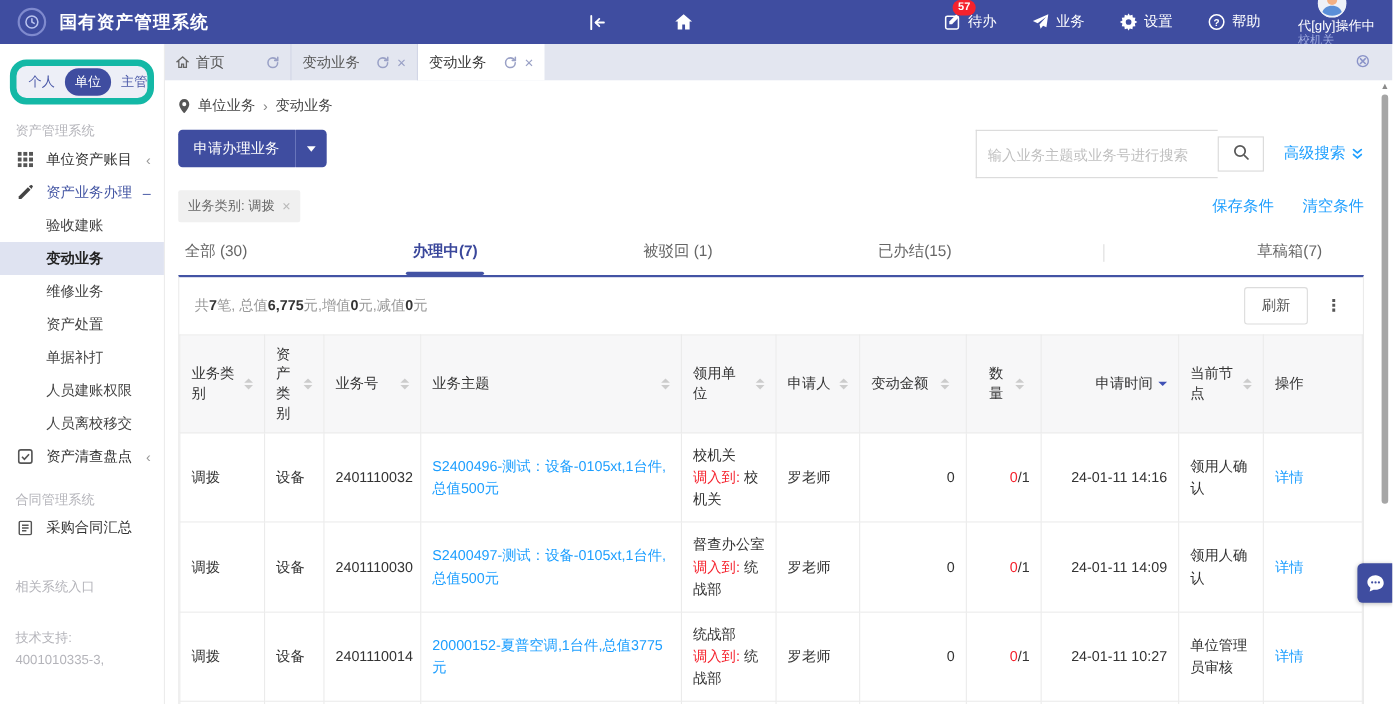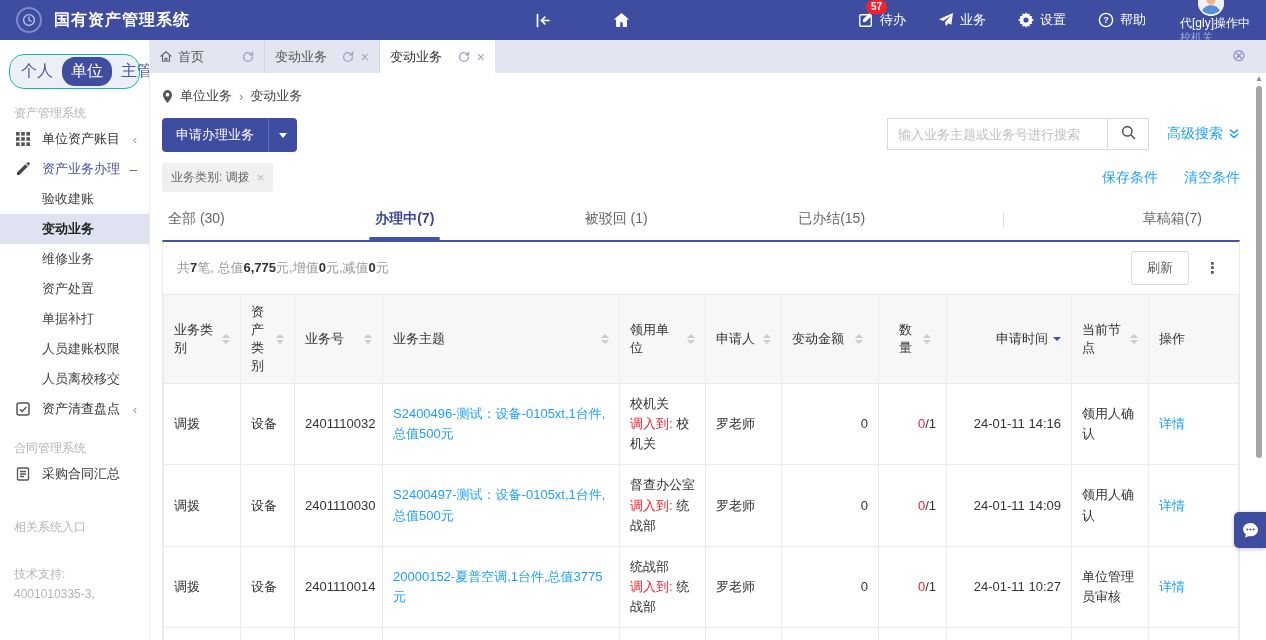--- a/index.html
+++ b/index.html
@@ -26,21 +26,21 @@
   .user-texts { line-height:1.25; }
   .user-name { font-size:12px; color:#fff; }
   .user-org { font-size:11px; color:#9ea9dd; }
   .tb-caret { width:0; height:0; border-left:4px solid transparent; border-right:4px solid transparent; border-top:5px solid #9ea9dd; margin-left:12px; }
 
   
   .layout { flex:1; display:flex; min-height:0; }
 
   
   .sidebar { width:150px; flex:0 0 150px; border-right:1px solid #ececec; padding-top:14px; overflow:hidden; background:#fff; }
-  .roles { margin:0 9px 6px; background:#edeff7; border:1px solid #14b8a6; border-radius:15px; display:flex; align-items:center; justify-content:space-between; padding:2px; font-size:16px; color:#4a58a8; }
+  .roles { margin:0 9px 6px; background:#edeff7; border:6px solid #14b8a6; border-radius:15px; display:flex; align-items:center; justify-content:space-between; padding:2px; font-size:12px; color:#4a58a8; }
   .role { padding:4px 9px; border-radius:13px; cursor:pointer; white-space:nowrap; }
   .role.active { background:#3f4da0; color:#fff; }
   .sec-label { color:#b4b4ba; font-size:12px; margin:16px 0 2px 14px; }
   .menu-item { display:flex; align-items:center; height:30px; padding:0 12px 0 16px; font-size:13px; color:#333; cursor:pointer; }
   .menu-item .mi-ic { width:16px; margin-right:10px; display:flex; }
   .menu-item.blue { color:#4355a3; }
   .mi-arrow { margin-left:auto; color:#999; font-size:13px; }
   .mi-arrow.exp { color:#4355a3; }
   .sub-item { height:30px; line-height:30px; padding-left:42px; font-size:13px; color:#444; cursor:pointer; white-space:nowrap; }
   .sub-item.active { background:#dfe3f1; color:#222; font-weight:bold; }
@@ -61,21 +61,21 @@
   .breadcrumb { display:flex; align-items:center; height:28px; color:#444; font-size:13px; }
   .breadcrumb .pin { display:flex; margin-right:7px; }
   .crumb-sep { margin:0 7px; color:#888; }
 
   .toolbar { display:flex; align-items:flex-start; margin-top:8px; }
   .btn-apply { display:flex; cursor:pointer; }
   .btn-apply .bmain { background:#3f4da0; color:#fff; font-size:13px; padding:0 14px; height:34px; line-height:34px; border-radius:4px 0 0 4px; border-right:1px solid #5d6ab8; }
   .btn-apply .bdrop { background:#3f4da0; color:#fff; height:34px; width:28px; display:flex; align-items:center; justify-content:center; border-radius:0 4px 4px 0; }
   .bdrop .c { width:0; height:0; border-left:4px solid transparent; border-right:4px solid transparent; border-top:5px solid #fff; }
   .search-area { margin-left:auto; display:flex; align-items:center; }
-  .search-input { width:220px; height:32px; border:1px solid #d9d9d9; border-right:none; padding:0 10px; font-size:13px; color:#333; outline:none; font-family:inherit; }
+  .search-input { width:220px; height:44px; border:1px solid #d9d9d9; border-right:none; padding:0 10px; font-size:13px; color:#333; outline:none; font-family:inherit; }
   .search-input::placeholder { color:#bfbfbf; }
   .search-btn { width:42px; height:32px; border:1px solid #d9d9d9; background:#fff; display:flex; align-items:center; justify-content:center; cursor:pointer; }
   .adv-link { color:#1e9fff; font-size:14px; margin-left:18px; display:flex; align-items:center; cursor:pointer; white-space:nowrap; }
   .adv-link svg { margin-left:5px; }
 
   .filter-row { display:flex; align-items:center; margin-top:11px; }
   .tag { background:#f0f0f0; color:#666; font-size:12px; padding:6px 9px; display:flex; align-items:center; border-radius:2px; }
   .tag .x { color:#b8b8b8; margin-left:7px; cursor:pointer; font-size:13px; line-height:1; }
   .cond-links { margin-left:auto; display:flex; }
   .cond-link { color:#1e9fff; font-size:14px; margin-left:26px; cursor:pointer; }

